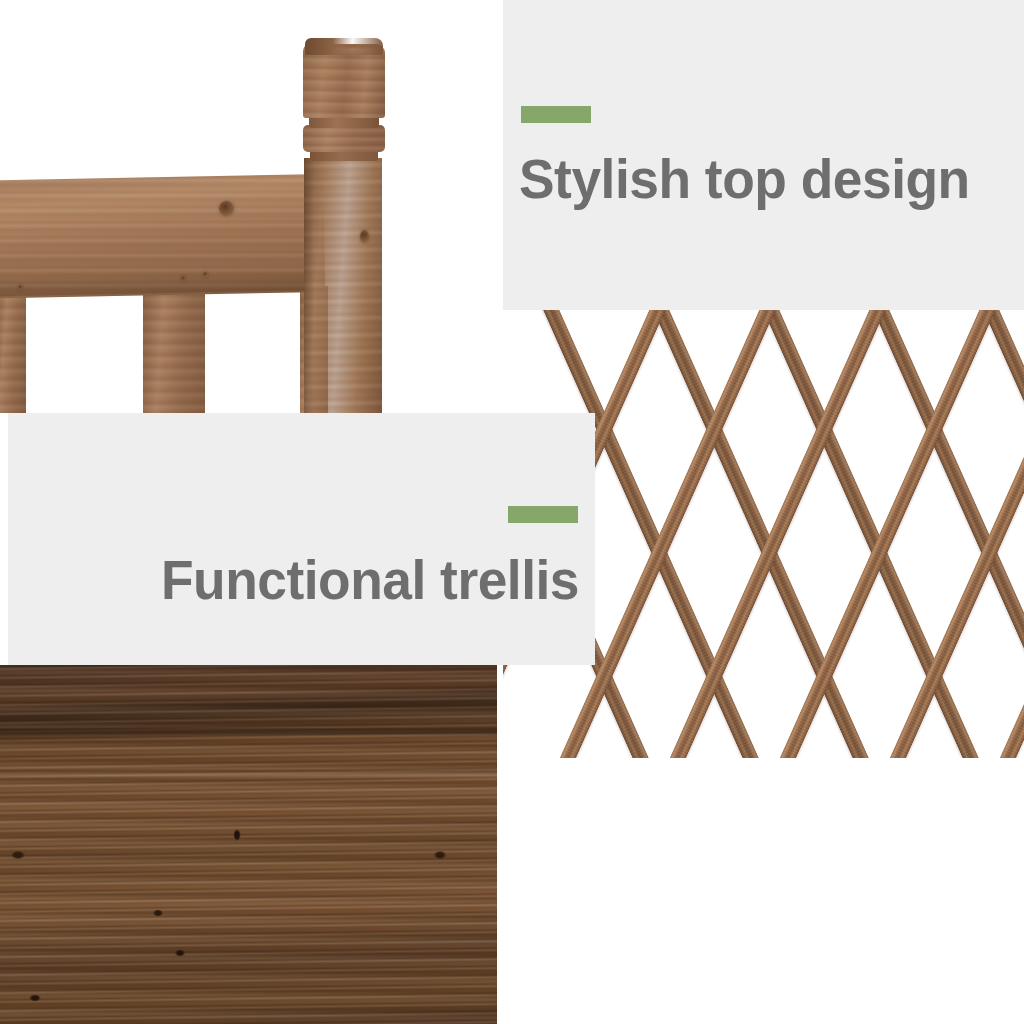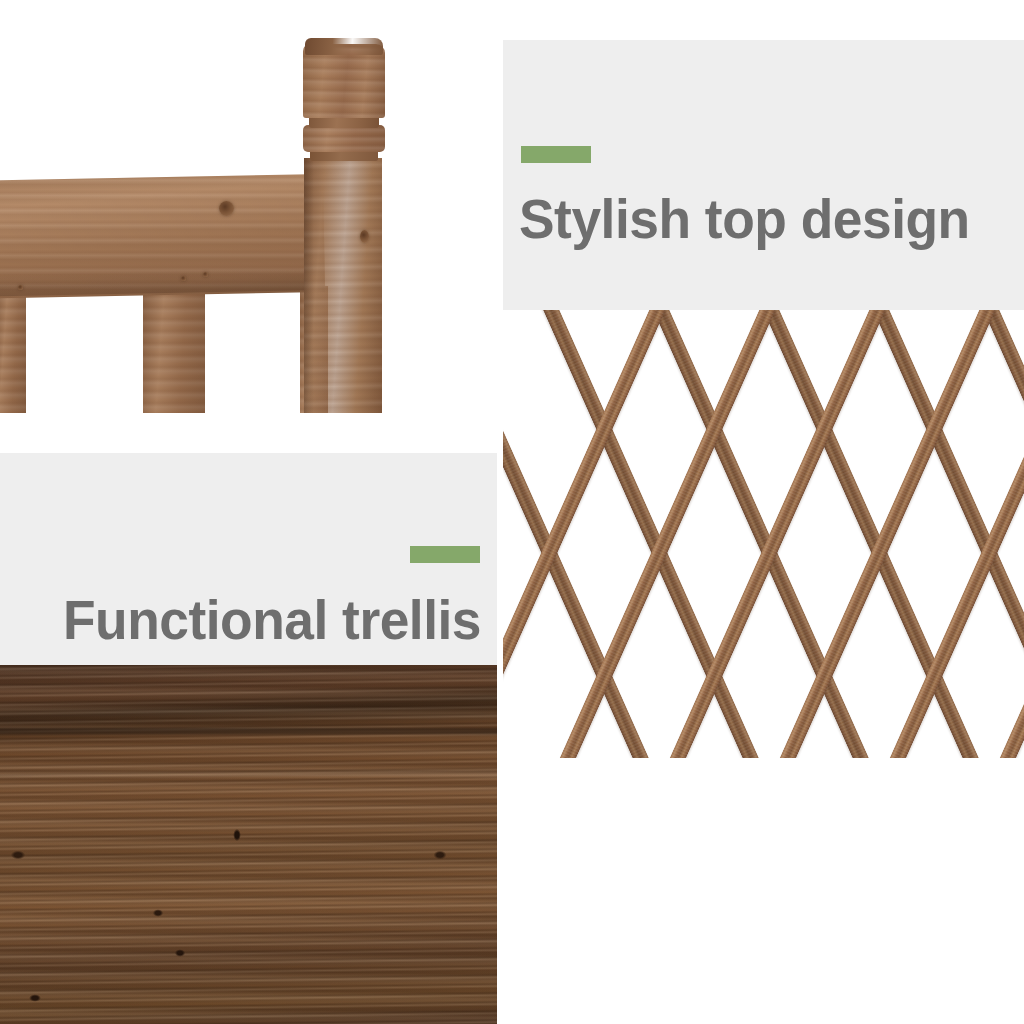--- a/index.html
+++ b/index.html
@@ -23,21 +23,20 @@
 
   .panel {
     position: absolute;
     overflow: hidden;
   }
 
   
   .caption-panel {
     background: #eeeeee;
     box-sizing: border-box;
-    margin-top: 40px;
   }
   .caption-inner {
     position: relative;
     width: 100%;
     height: 100%;
   }
   .accent-bar {
     position: absolute;
     height: 17px;
     width: 70px;
@@ -246,21 +245,21 @@
     <div class="slat back" style="left:480px;  top:-26px; width:640px; transform:rotate(66deg);"></div>
 
     <div class="slat" style="left:-60px;  top:474px; width:640px; transform:rotate(-66deg);"></div>
     <div class="slat" style="left:50px;   top:474px; width:640px; transform:rotate(-66deg);"></div>
     <div class="slat" style="left:160px;  top:474px; width:640px; transform:rotate(-66deg);"></div>
     <div class="slat" style="left:270px;  top:474px; width:640px; transform:rotate(-66deg);"></div>
     <div class="slat" style="left:380px;  top:474px; width:640px; transform:rotate(-66deg);"></div>
     <div class="slat" style="left:490px;  top:474px; width:640px; transform:rotate(-66deg);"></div>
   </div>
 
-  <div class="panel caption-panel align-right" id="caption-trellis" style="left:0px; top:413px; width:497px; height:252px;">
+  <div class="panel caption-panel align-right" id="caption-trellis" style="left:8px; top:413px; width:587px; height:252px;">
     <div class="caption-inner">
       <div class="accent-bar" style="top:93px;"></div>
       <div class="caption-text" style="top:140px;">Functional trellis</div>
     </div>
   </div>
 
   <div class="panel photo" id="photo-board" style="left:0px; top:665px; width:497px; height:359px;">
   </div>
 
 

